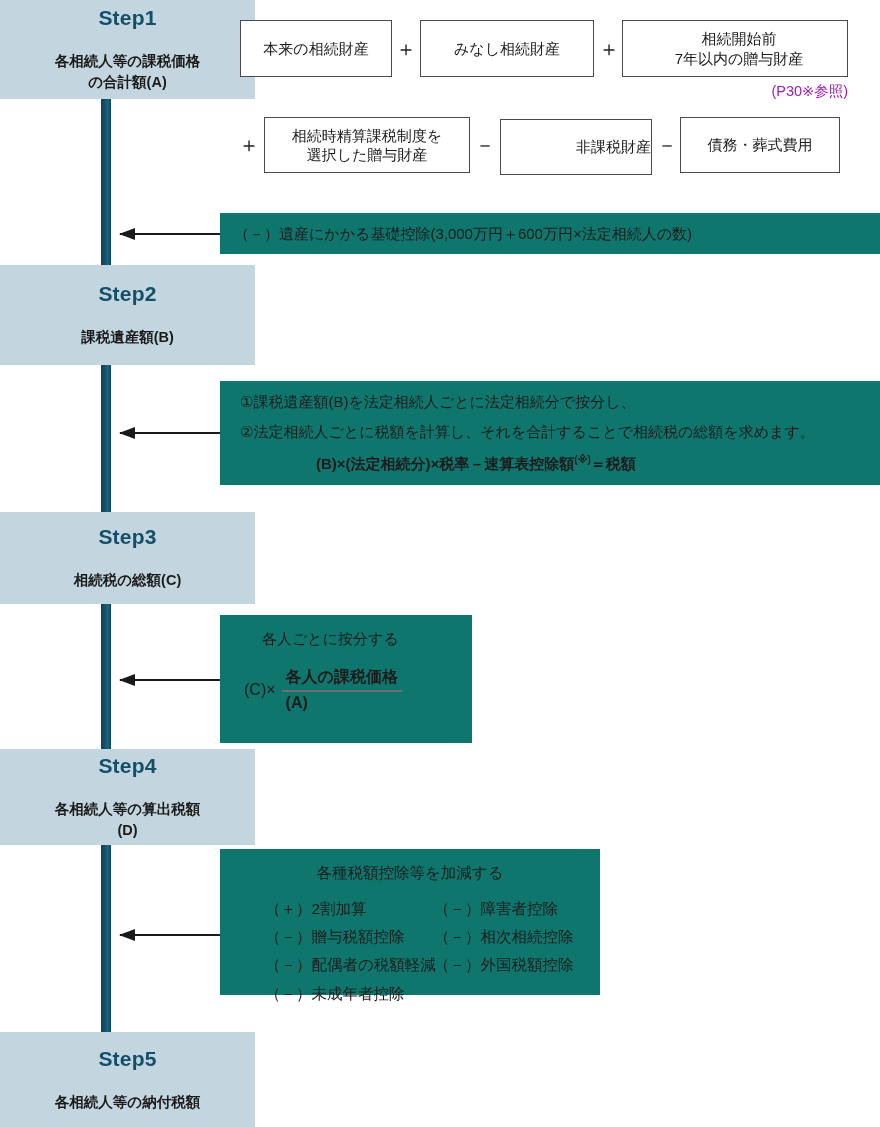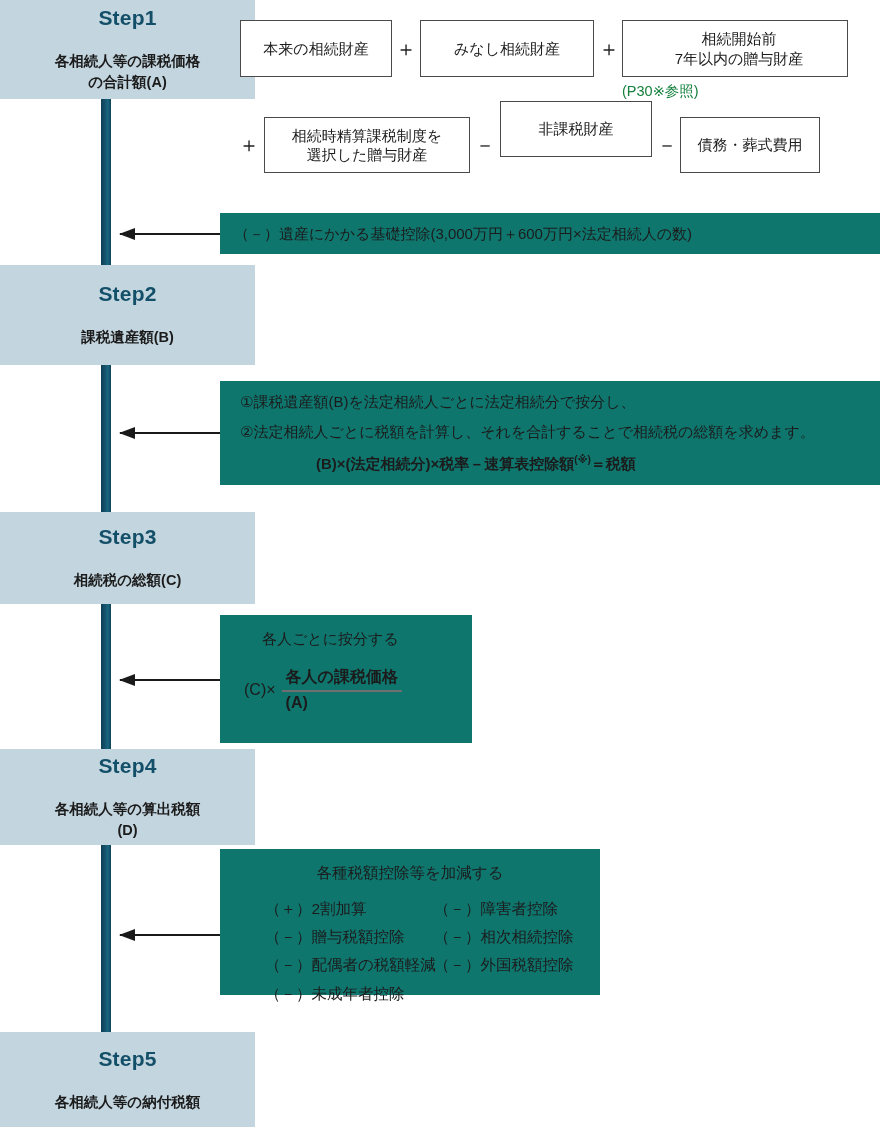--- a/index.html
+++ b/index.html
@@ -100,22 +100,22 @@
   .op {
     position: absolute;
     font-size: 21px;
     color: #1b1b1b;
     text-align: center;
     line-height: 1;
   }
   .note {
     position: absolute;
     font-size: 14.5px;
-    color: #15803d;
-    text-align: left;
+    color: #a21caf;
+    text-align: right;
     width: 100%;
   }
 
   
   .ln {
     position: absolute;
     font-size: 15px;
     color: #1b1b1b;
     line-height: 1.35;
     white-space: nowrap;
@@ -230,27 +230,27 @@
 <div class="op" style="left:236px;top:134px;width:26px;">
   <span>＋</span>
 </div>
 <div class="asset-box" style="left:264px;top:117px;width:206px;height:56px;">
   <span style="white-space:pre-line;">相続時精算課税制度を
 選択した贈与財産</span>
 </div>
 <div class="op" style="left:472px;top:134px;width:26px;">
   <span>－</span>
 </div>
-<div class="asset-box" style="left:500px;top:101px;width:152px;height:56px;">
+<div class="asset-box" style="left:500px;top:119px;width:152px;height:56px;justify-content:flex-end;">
   <span style="white-space:pre-line;">非課税財産</span>
 </div>
 <div class="op" style="left:654px;top:134px;width:26px;">
   <span>－</span>
 </div>
-<div class="asset-box" style="left:680px;top:117px;width:140px;height:56px;">
+<div class="asset-box" style="left:680px;top:117px;width:160px;height:56px;">
   <span style="white-space:pre-line;">債務・葬式費用</span>
 </div>
 
 <div class="arrow" style="left:120px;top:233px;width:100px;"></div>
 <div class="info-box" style="left:220px;top:213px;width:660px;height:41px;">
   <div class="ln" style="left:14px;top:11px;">（－）遺産にかかる基礎控除(3,000万円＋600万円×法定相続人の数)</div>
 </div>
 
 <div class="arrow" style="left:120px;top:432px;width:100px;"></div>
 <div class="info-box" style="left:220px;top:381px;width:660px;height:104px;">

